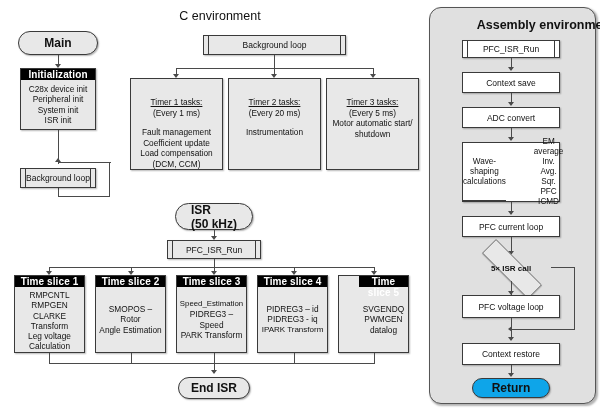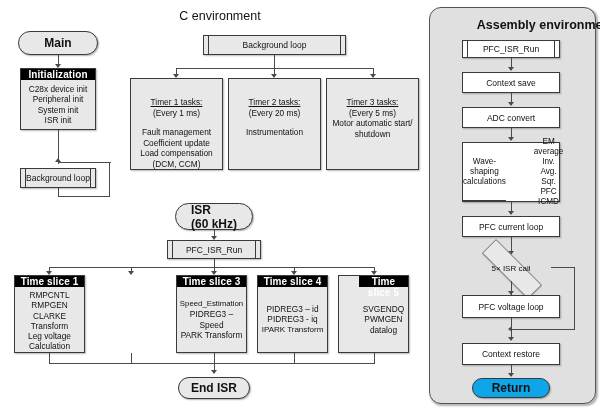--- a/index.html
+++ b/index.html
@@ -77,21 +77,21 @@
   .diamond{position:absolute;}
   .diamond .dshape{
     position:absolute;left:0;top:0;width:100%;height:100%;
     background:#e8e8e8;border:1.1px solid #3a3a3a;
     transform:rotate(45deg) scale(.705);
     box-shadow:1px 1px 1.5px rgba(0,0,0,.25);
   }
   .diamond .dtxt{
     position:absolute;left:0;top:0;width:100%;height:100%;
     display:flex;align-items:center;justify-content:center;
-    font-size:8px;white-space:nowrap;
+    font-size:8px;white-space:nowrap;font-weight:bold;
   }
 
   
   .panel{
     position:absolute;background:#e0e0e0;
     border:1.4px solid #555;border-radius:12px;
     box-shadow:1.5px 1.5px 2px rgba(0,0,0,.30);
   }
   .panel-title{
     position:absolute;width:100%;text-align:center;
@@ -187,21 +187,21 @@
   <div class="node tbox" style="left:326px;top:78px;width:93px;height:92px;">
     <div><u>Timer 3 tasks:</u></div>
     <div>(Every 5 ms)</div>
     <div>Motor automatic start/</div>
     <div>shutdown</div>
   </div>
 
   <div class="node term" style="left:175px;top:203px;width:78px;height:27px;">
     <div>
       <div>ISR</div>
-      <div style="font-weight:bold;">(60 kHz)</div>
+      <div style="font-weight:bold;">(50 kHz)</div>
     </div>
   </div>
 
   <div class="ln lnv" style="left:213.5px;top:230px;height:8px;"></div>
   <div class="arw down" style="left:210.9px;top:236px;"></div>
 
   <div class="node sub" style="left:167px;top:240px;width:94px;height:19px;">
     <span class="bar"></span>
     <span class="txt">PFC_ISR_Run</span>
     <span class="bar r"></span>
@@ -228,20 +228,29 @@
         <div>RMPCNTL</div>
         <div>RMPGEN</div>
         <div>CLARKE</div>
         <div>Transform</div>
         <div>Leg voltage</div>
         <div>Calculation</div>
       </div>
     </div>
   </div>
 
+  <div class="node hdrbox" style="left:95px;top:275px;width:71px;height:78px;">
+    <div class="hdr">Time slice 2</div>
+    <div class="body">
+      <div>
+        <div>SMOPOS – Rotor</div>
+        <div>Angle Estimation</div>
+      </div>
+    </div>
+  </div>
 
   <div class="node hdrbox" style="left:176px;top:275px;width:71px;height:78px;">
     <div class="hdr">Time slice 3</div>
     <div class="body">
       <div>
         <div style="font-size:7.8px;">Speed_Estimation</div>
         <div>PIDREG3 –</div>
         <div>Speed</div>
         <div>PARK Transform</div>
       </div>

